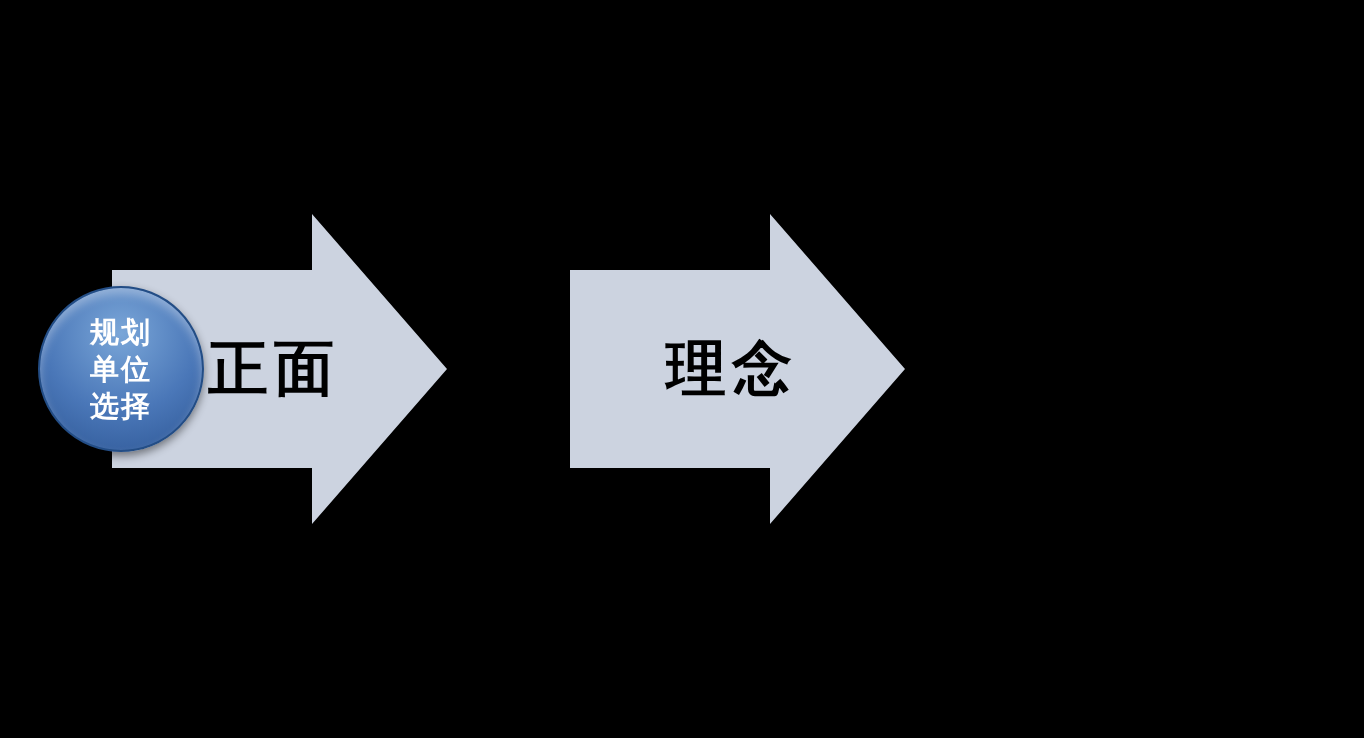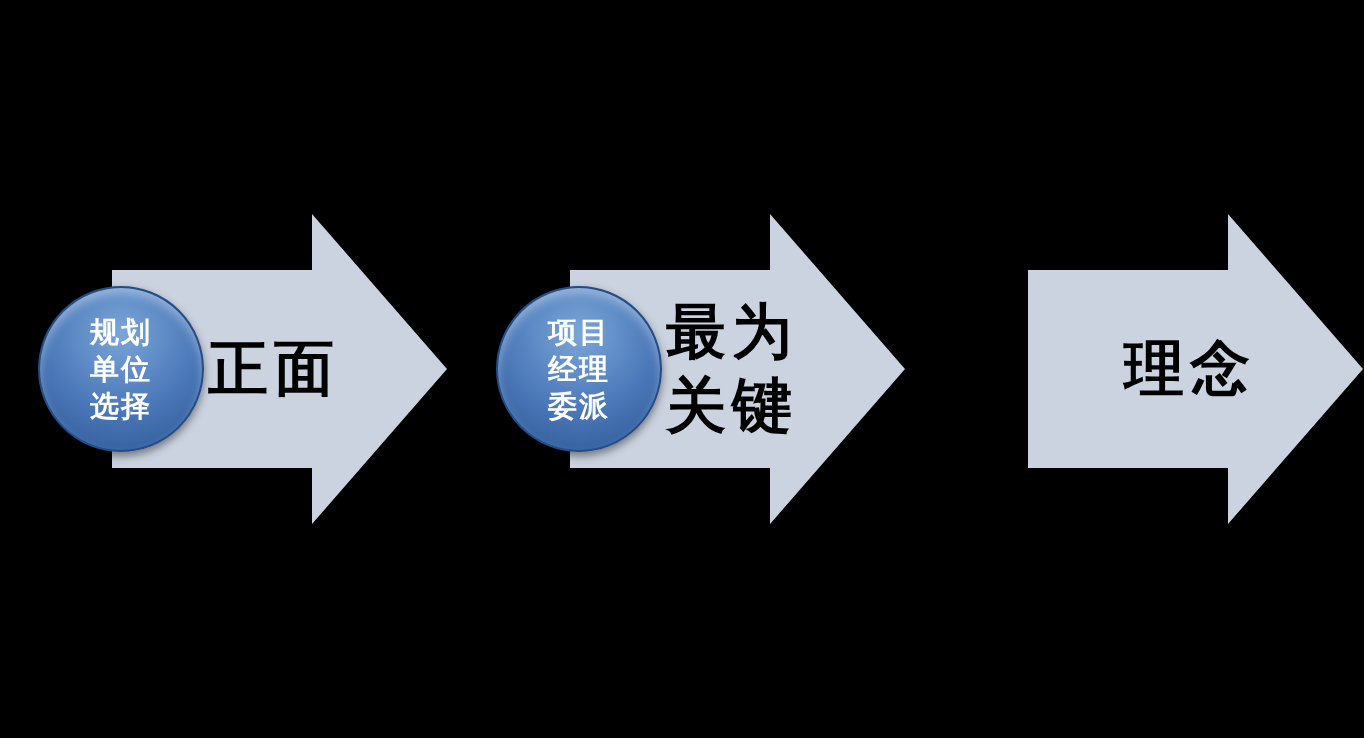--- a/index.html
+++ b/index.html
@@ -102,34 +102,20 @@
     <div class="circle">
       <div class="circle-line">规划</div>
       <div class="circle-line">单位</div>
       <div class="circle-line">选择</div>
     </div>
     <div class="label">
       <div class="label-line">正面</div>
     </div>
   </div>
 
-  <div class="step">
-    <svg class="arrow-svg" viewBox="0 0 335 310" aria-hidden="true">
-      <polygon points="0,56 200,56 200,0 335,155 200,310 200,254 0,254" fill="#ccd3e0"></polygon>
-    </svg>
-    <div class="circle">
-      <div class="circle-line">项目</div>
-      <div class="circle-line">经理</div>
-      <div class="circle-line">委派</div>
-    </div>
-    <div class="label">
-      <div class="label-line">最为</div>
-      <div class="label-line">关键</div>
-    </div>
-  </div>
 
   <div class="step">
     <svg class="arrow-svg" viewBox="0 0 335 310" aria-hidden="true">
       <polygon points="0,56 200,56 200,0 335,155 200,310 200,254 0,254" fill="#ccd3e0"></polygon>
     </svg>
     <div class="label">
       <div class="label-line">理念</div>
     </div>
   </div>
 

